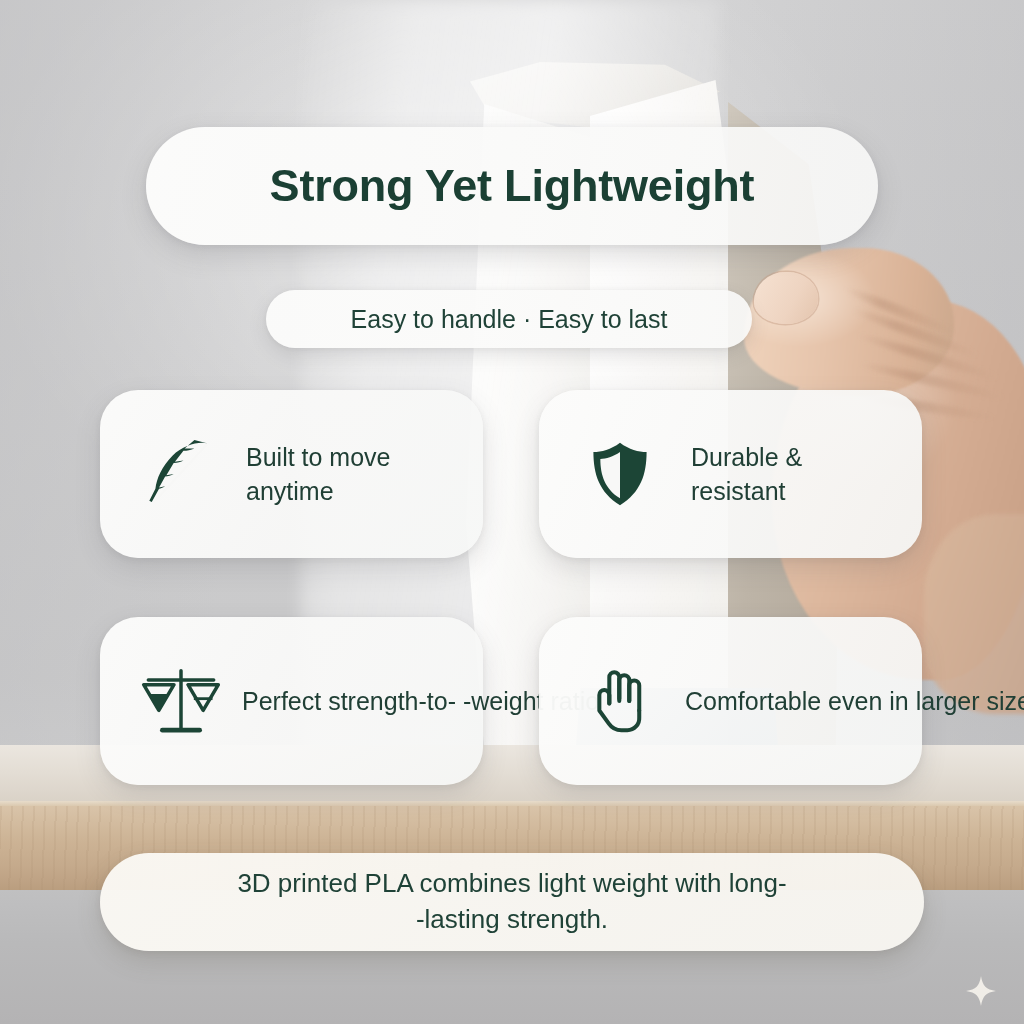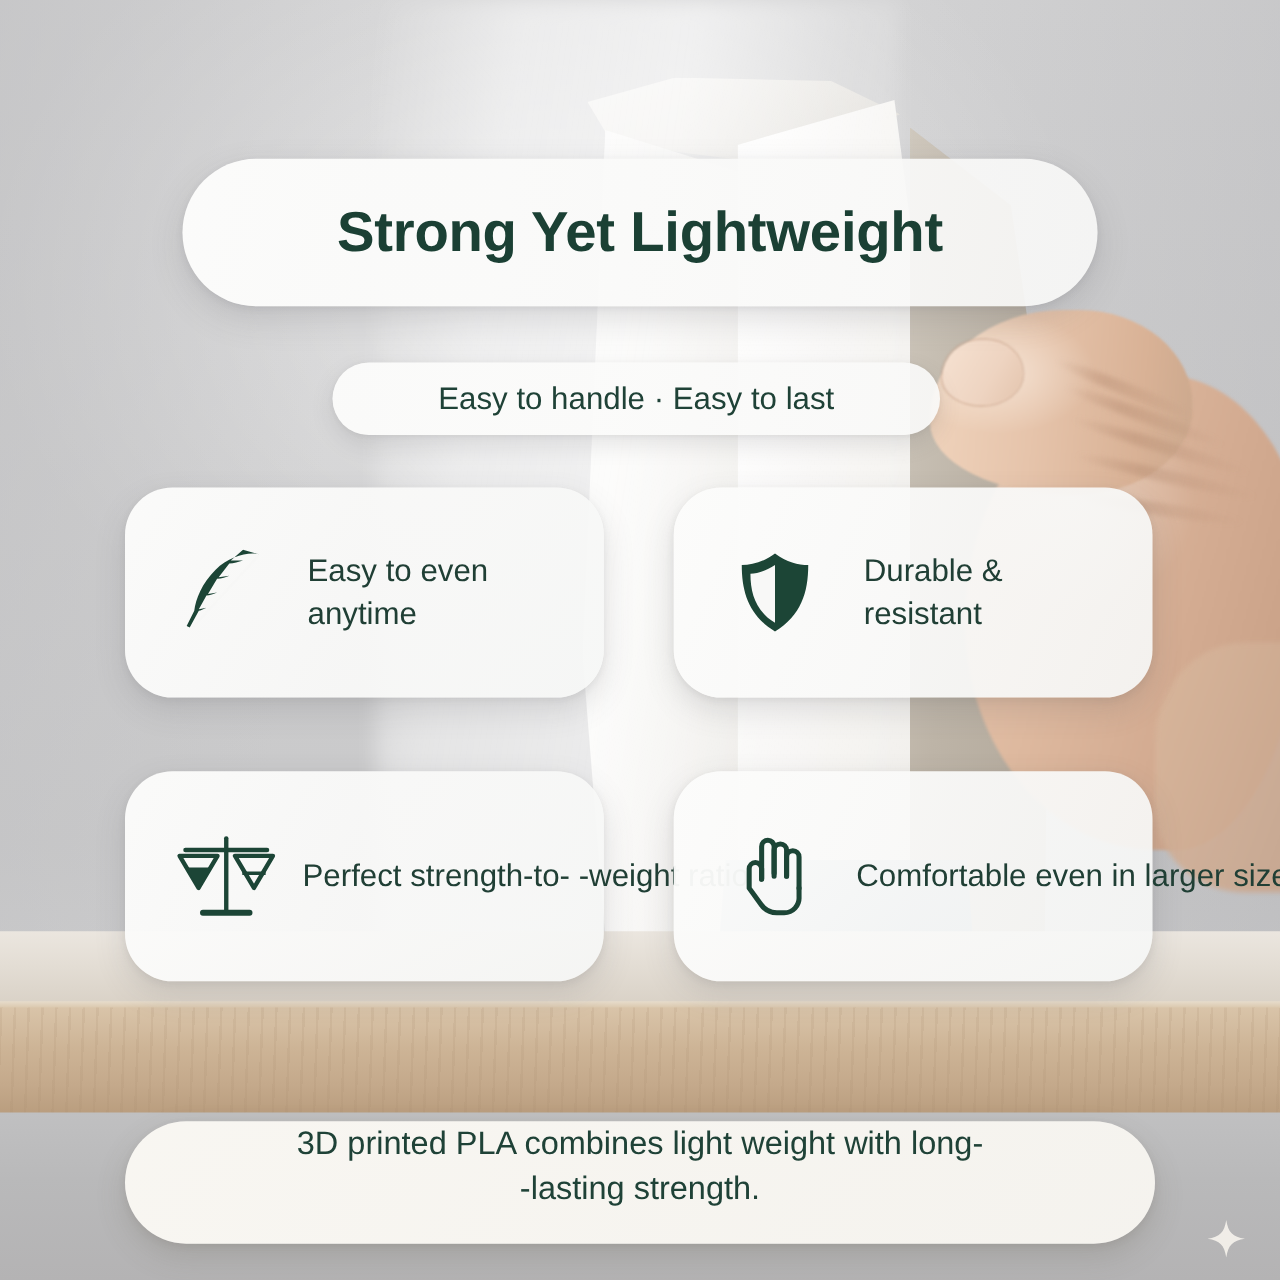--- a/index.html
+++ b/index.html
@@ -188,21 +188,21 @@
   }
   .card-3 .card-label{ white-space:nowrap; margin-left:-4px; }
   .card-4 .card-label{ white-space:nowrap; }
   .card-2 .card-label{ margin-left:6px; }
 
   .caption-pill{
     position:absolute; left:100px; top:853px; width:824px; height:98px;
     background:linear-gradient(100deg, rgba(250,248,243,.97) 0%, rgba(248,246,241,.95) 100%);
     border-radius:49px;
     box-shadow:0 10px 24px rgba(96,88,74,.20), 0 2px 6px rgba(96,88,74,.10);
-    display:flex; justify-content:center; text-align:center;margin-top:44px;
+    display:flex; align-items:center; justify-content:center; text-align:center;
   }
   .caption-text{
     font-size:26px; line-height:1.38; color:#1f4237; white-space:pre-line;
   }
 </style>
 </head>
 <body>
 
 <div class="photo-bg">
   <div class="wall-shade"></div>
@@ -246,21 +246,21 @@
     <div class="sub-text">Easy to handle · Easy to last</div>
   </div>
 
   <div class="card card-1">
     <span class="card-icon">
       <svg width="78" height="78" viewBox="0 0 64 64" aria-hidden="true">
         <path d="M54 7c-7 -2 -20 1 -29 10C16 26 12 36 11 44l-5 10 2 1 6-11c1 0 3-1 5-2 l-5 1 5-9 c2 0 5-1 7-2 l-6 1 6-10 c3 0 6-1 8-2 l-7 1 7-9 c3 0 6-1 9-2 l-8 0 8-7 z" fill="#1c4536"></path>
         <path d="M53 8 L10 55" stroke="#f7f7f6" stroke-width="1.6" fill="none" opacity=".85"></path>
       </svg>
     </span>
-    <span class="card-label">Easy to even
+    <span class="card-label">Built to move
 anytime</span>
   </div>
 
   <div class="card card-2">
     <span class="card-icon">
       <svg width="74" height="74" viewBox="0 0 64 64" aria-hidden="true">
         <path d="M32 5 C24 11 16 13 9 13 C9 32 14 48 32 59 C50 48 55 32 55 13 C48 13 40 11 32 5 Z" fill="#1c4536"></path>
         <path d="M32 13 C26 17 20 19 15 19 C15 33 19 45 32 53 Z" fill="#f8f8f7"></path>
       </svg>
     </span>

